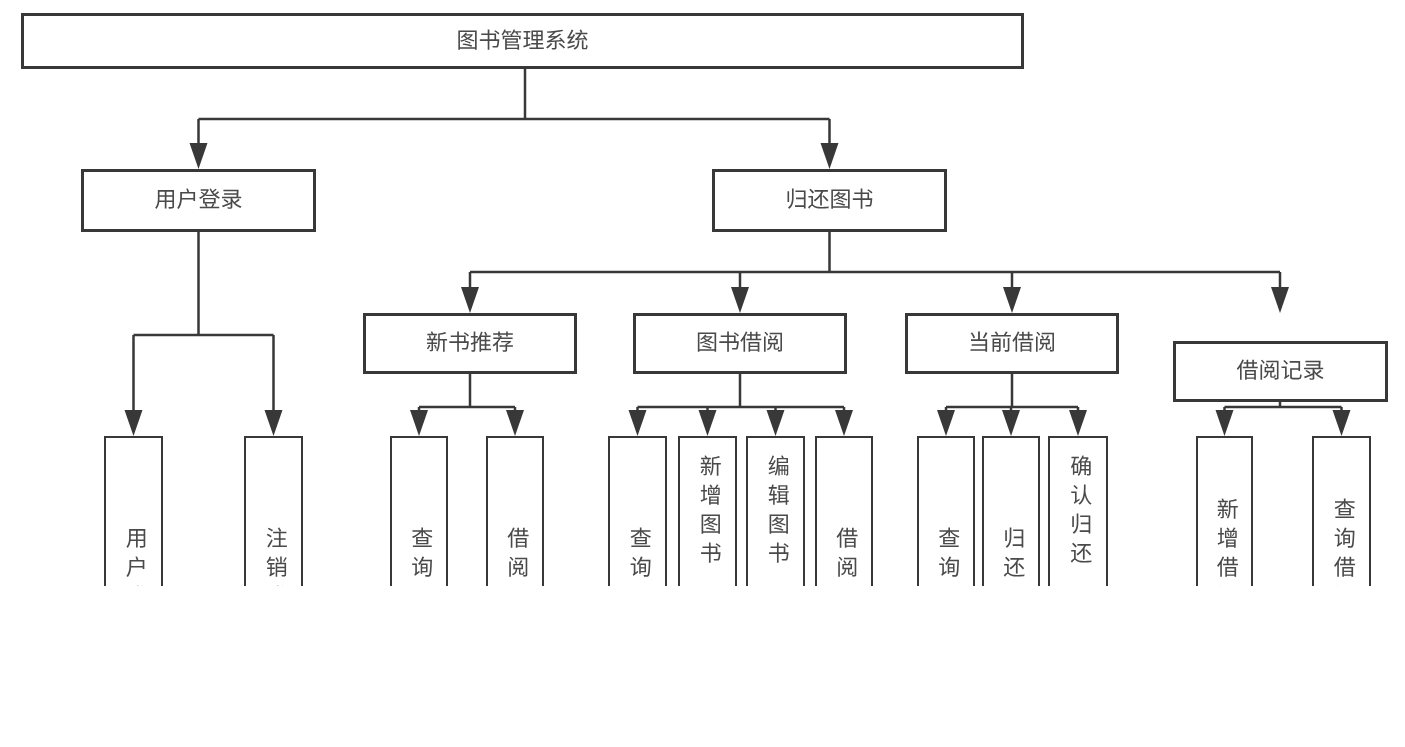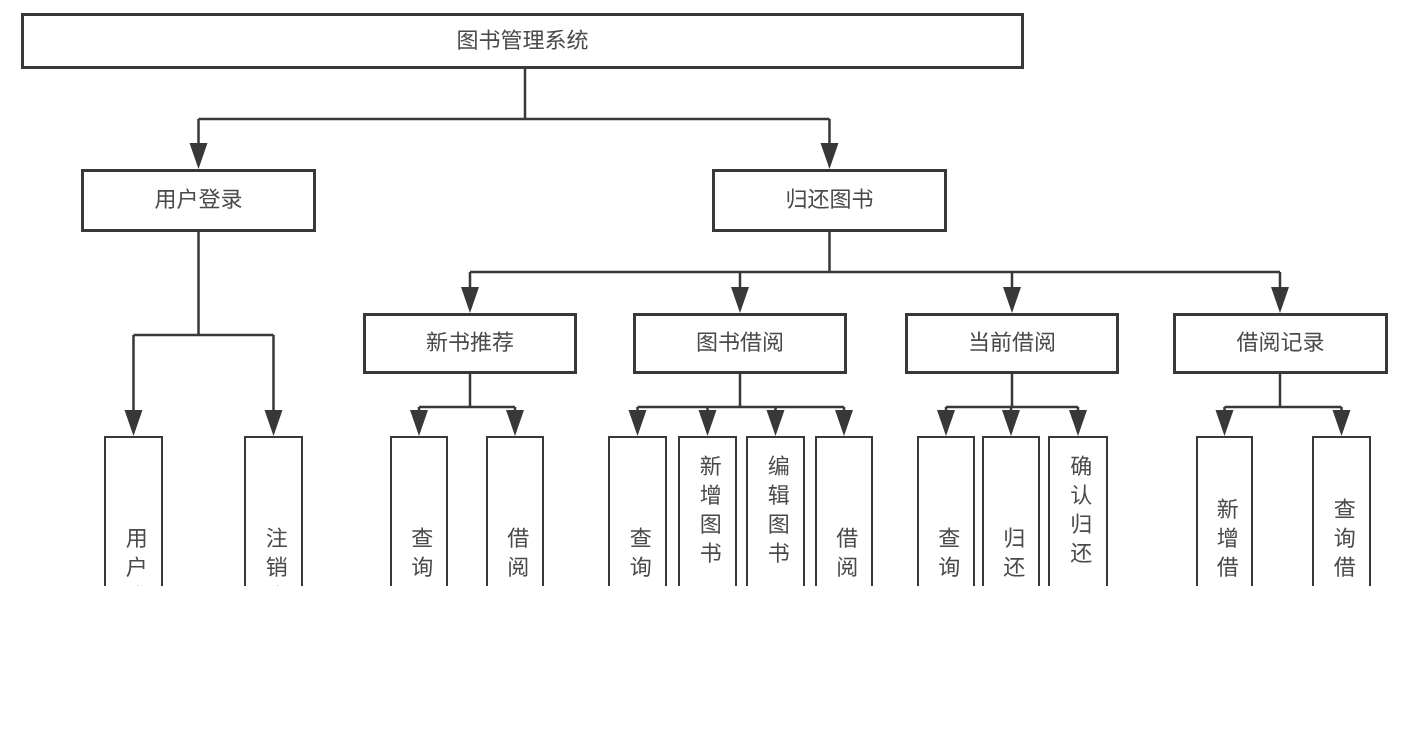--- a/index.html
+++ b/index.html
@@ -38,21 +38,21 @@
     line-height: 1.2;
     white-space: nowrap;
   }
   .root-box    { left: 21px;   top: 13px;  width: 1003px; height: 56px; }
   .l2a         { left: 81px;   top: 169px; width: 235px;  height: 63px; }
   .l2b         { left: 712px;  top: 169px; width: 235px;  height: 63px; }
   .l3          { top: 313px; height: 61px; }
   .l3a         { left: 363px;  width: 214px; }
   .l3b         { left: 633px;  width: 214px; }
   .l3c         { left: 905px;  width: 214px; text-align: right; }
-  .l3d         { left: 1173px; width: 215px; }
+  .l3d         { left: 1173px; width: 215px; margin-top: 28px; }
   .leaf {
     top: 436px;
     height: 298px;
     border-width: 2.5px;
     writing-mode: vertical-rl;
     text-orientation: mixed;
     letter-spacing: 7px;
     font-size: 22px;
   }
   .lf1  { left: 104px;  width: 59px; }

